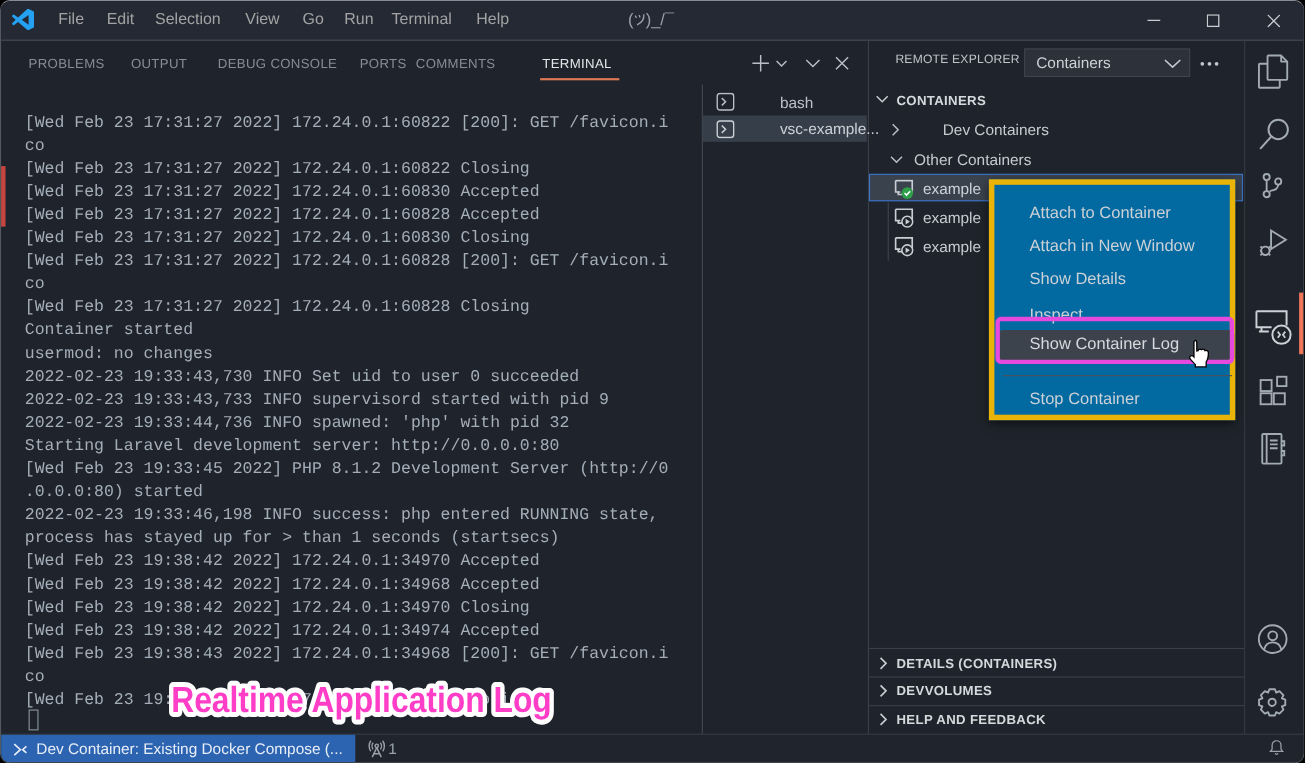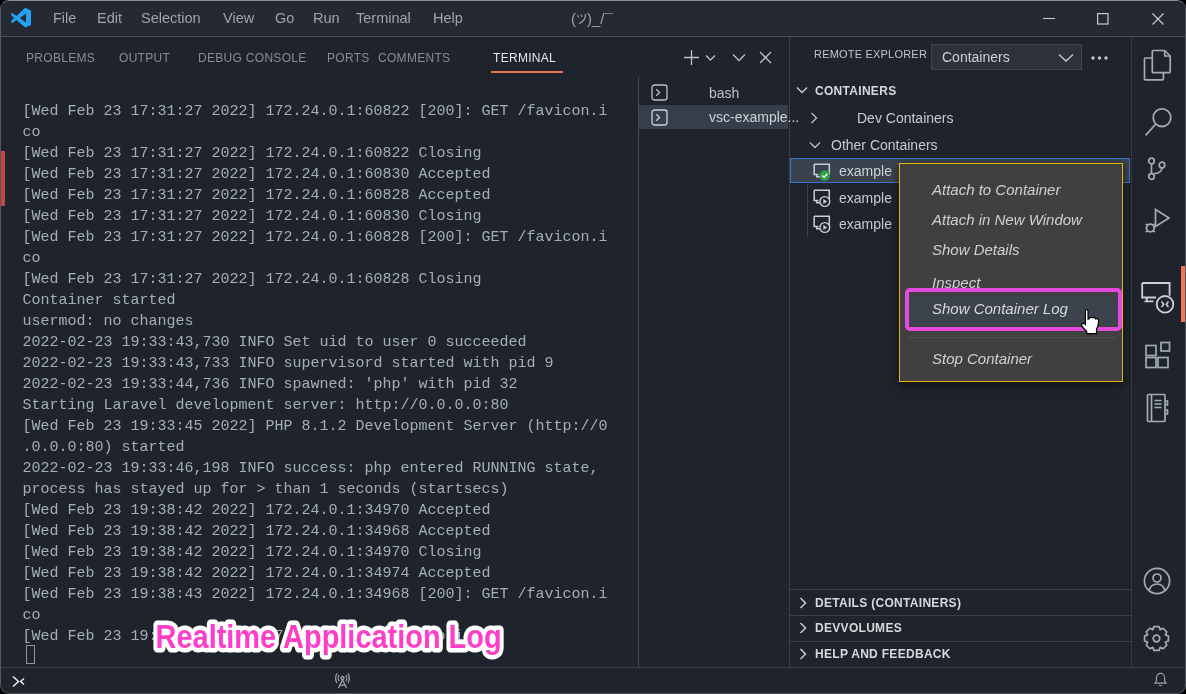--- a/index.html
+++ b/index.html
@@ -32,22 +32,22 @@
   .tlisttext{position:absolute;font-size:14px;color:#bac1c8;margin-left:34px;}
   
   #sbheader{position:absolute;left:813px;top:47px;font-size:11px;letter-spacing:0.2px;color:#c0c5cb;}
   #dropdown{position:absolute;left:930px;top:43px;width:151px;height:26px;background:#2c313a;border:1px solid #3f444d;box-sizing:border-box;}
   #dropdown span{position:absolute;left:10px;top:0;line-height:24px;font-size:14px;color:#ccd1d6;}
   .treetxt{position:absolute;font-size:14px;color:#c6cbd1;}
   .treehdr{position:absolute;font-size:12px;font-weight:bold;letter-spacing:0.3px;color:#d6d9dc;}
   #selrow{position:absolute;left:789px;top:157px;width:340px;height:25px;background:#3a424d;border:1px solid #3a74cc;box-sizing:border-box;}
   .secline{position:absolute;left:789px;width:341px;height:1px;background:#3a4048;}
   
-  #cmenu{position:absolute;left:898px;top:162px;width:224px;height:219px;background:#404040;
-         border:1px solid #eab308;box-sizing:border-box;box-shadow:0 3px 9px rgba(0,0,0,0.55);font-style:italic;}
+  #cmenu{position:absolute;left:898px;top:162px;width:224px;height:219px;background:#0369a1;
+         border:5px solid #eab308;box-sizing:border-box;box-shadow:0 3px 9px rgba(0,0,0,0.55);}
   .mitem{position:absolute;left:32px;font-size:15px;color:#ccd1d6;}
   #mhover{position:absolute;left:4px;top:132px;width:214px;height:29px;background:#3d434c;border-radius:4px;}
   #msep{position:absolute;left:8px;top:173px;width:208px;height:1px;background:#4a5059;}
   #magenta{position:absolute;left:904px;top:287px;width:217px;height:43px;border:4.5px solid #e649dd;border-radius:5px;box-sizing:border-box;}
   
   #statusline{position:absolute;left:0;top:666px;width:1184px;height:1px;background:#3a4048;}
   #statusbar{position:absolute;left:0;top:667px;width:1184px;height:25px;background:#20252d;}
   #statusblue{position:absolute;left:0;top:0;width:322px;height:25px;background:#2d64b2;}
   #statusblue span{position:absolute;left:32px;top:0;line-height:25px;font-size:14px;color:#e8eef7;}
   #portnum{position:absolute;left:352px;top:0;line-height:25px;font-size:14px;color:#9aa2ab;}
@@ -203,20 +203,26 @@
     <span class="mitem" style="top:16.5px">Attach to Container</span>
     <span class="mitem" style="top:46.5px">Attach in New Window</span>
     <span class="mitem" style="top:76.5px">Show Details</span>
     <span class="mitem" style="top:110px">Inspect</span>
     <span class="mitem" style="top:135.5px;color:#d4d9de">Show Container Log</span>
     <span class="mitem" style="top:185.5px">Stop Container</span>
   </div>
   <div id="magenta"></div>
 
   <div id="statusline"></div>
+  <div id="statusbar">
+    <div id="statusblue">
+        <span>Dev Container: Existing Docker Compose (...</span>
+      </div>
+    <span id="portnum">1</span>
+  </div>
 
   <div id="orangebar"></div>
 
   <svg class="abs" style="left:650px;top:83px" width="17" height="17" viewBox="0 0 17 17">
     <rect x="1" y="1" width="15" height="15" rx="2.5" fill="none" stroke="#b9c0c7" stroke-width="1.3"></rect>
     <path d="M5.2 5.2 L8.6 8.5 L5.2 11.8" fill="none" stroke="#b9c0c7" stroke-width="1.3"></path>
   </svg>
   <svg class="abs" style="left:650px;top:108px" width="17" height="17" viewBox="0 0 17 17">
     <rect x="1" y="1" width="15" height="15" rx="2.5" fill="none" stroke="#cdd2d7" stroke-width="1.3"></rect>
     <path d="M5.2 5.2 L8.6 8.5 L5.2 11.8" fill="none" stroke="#cdd2d7" stroke-width="1.3"></path>

